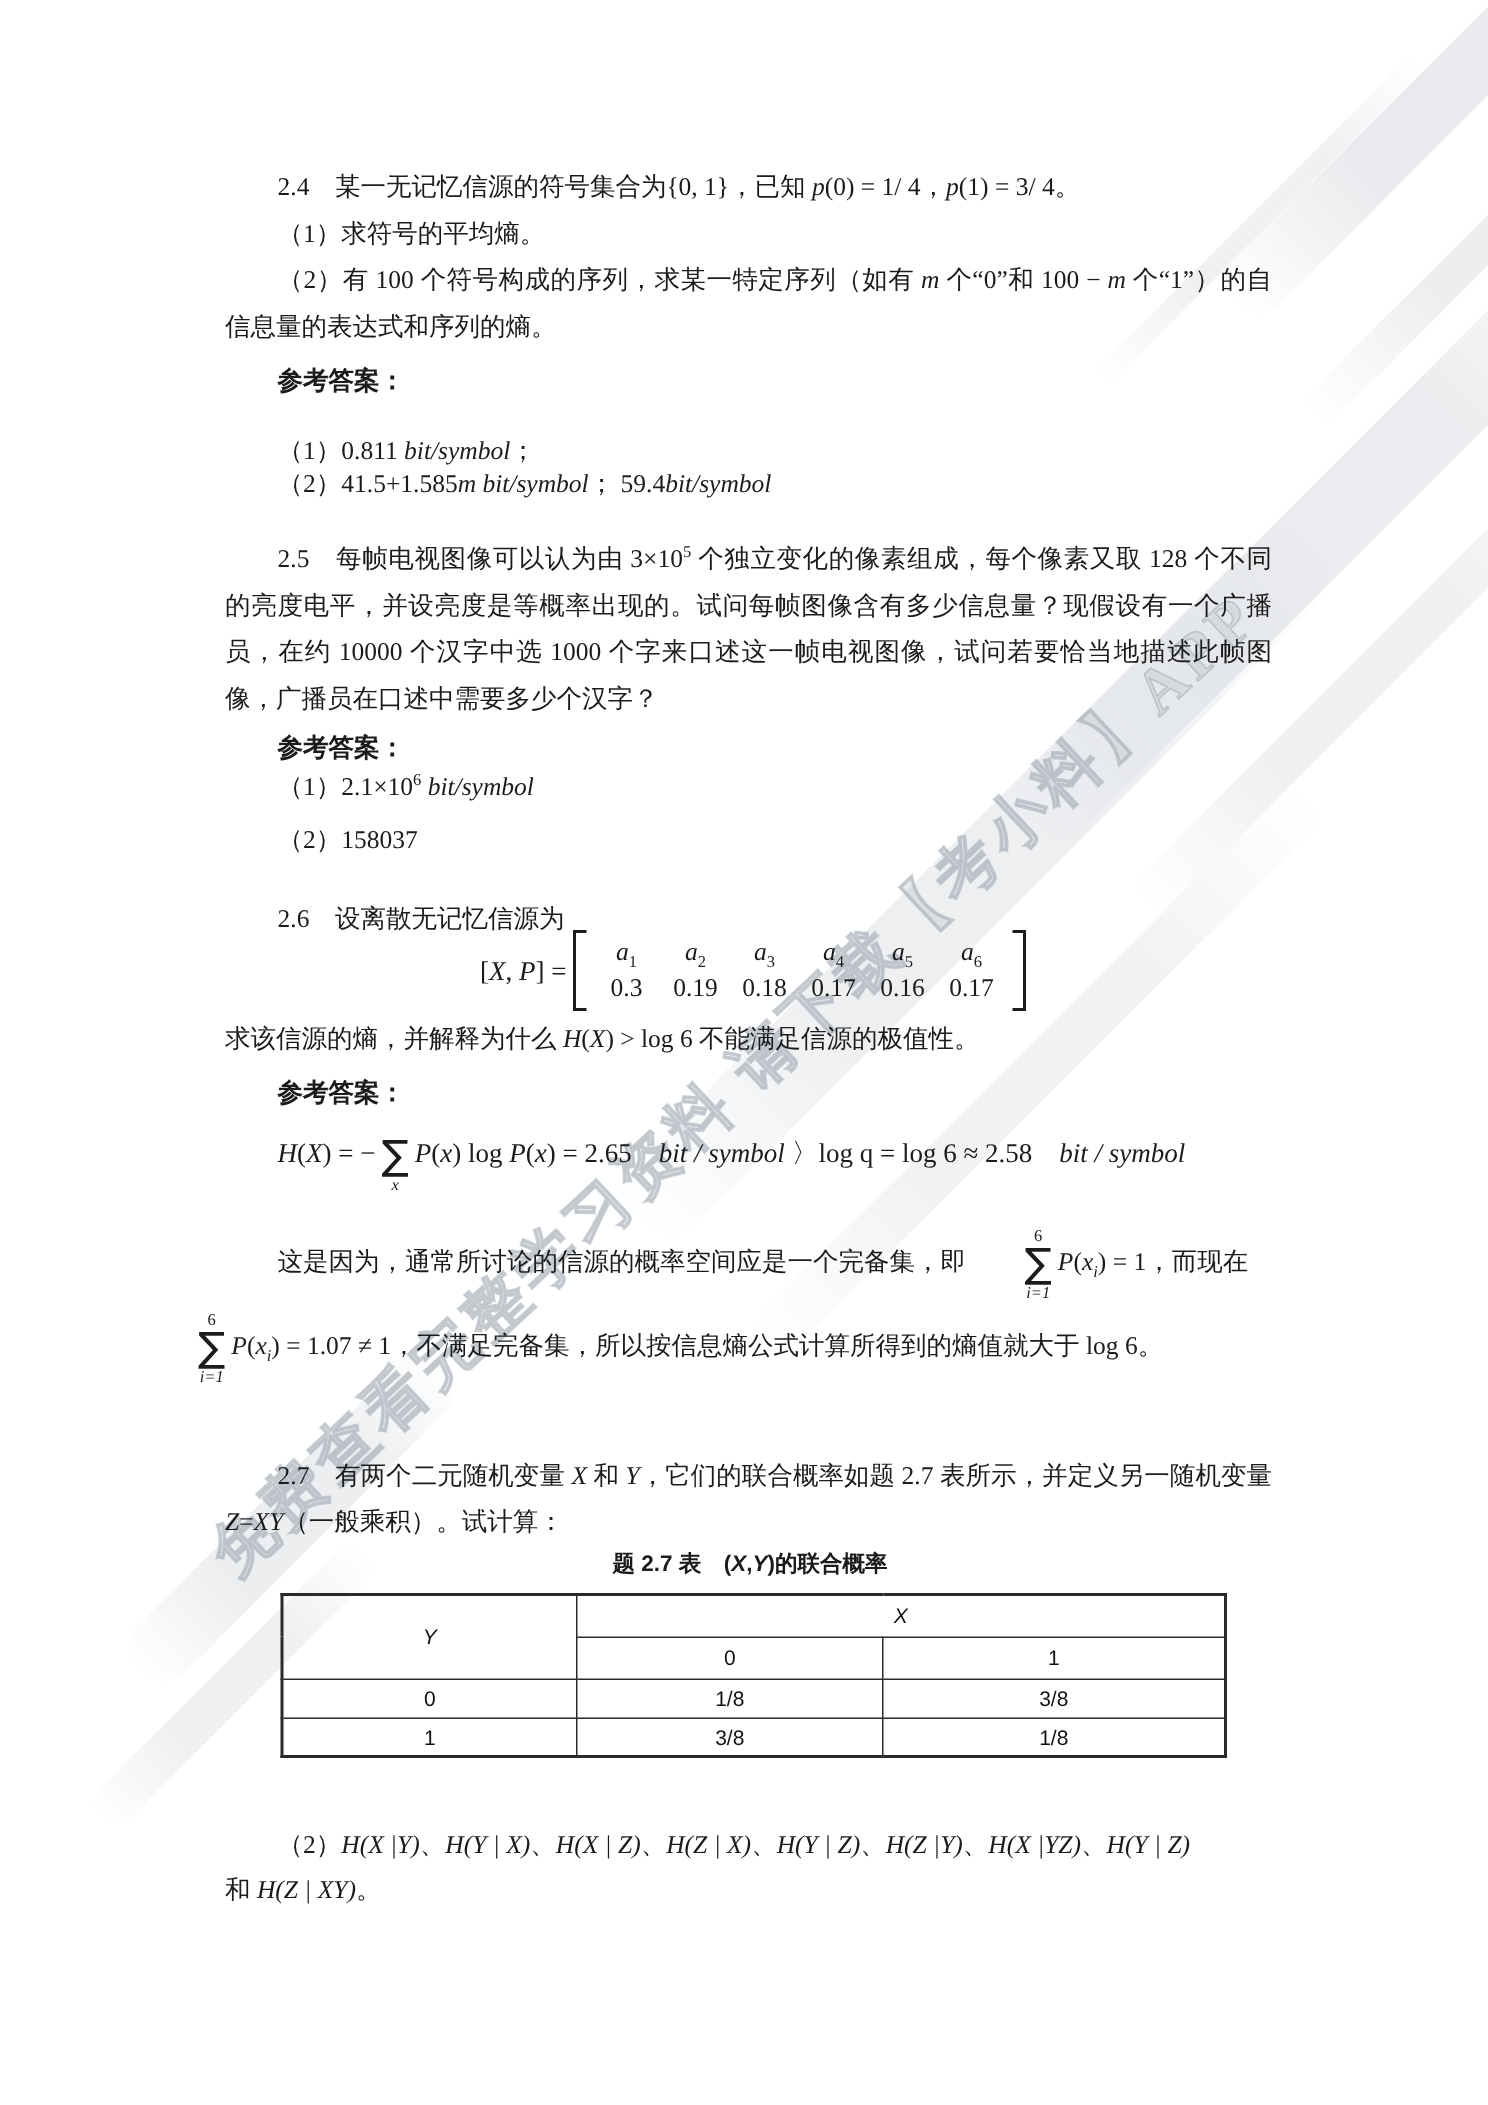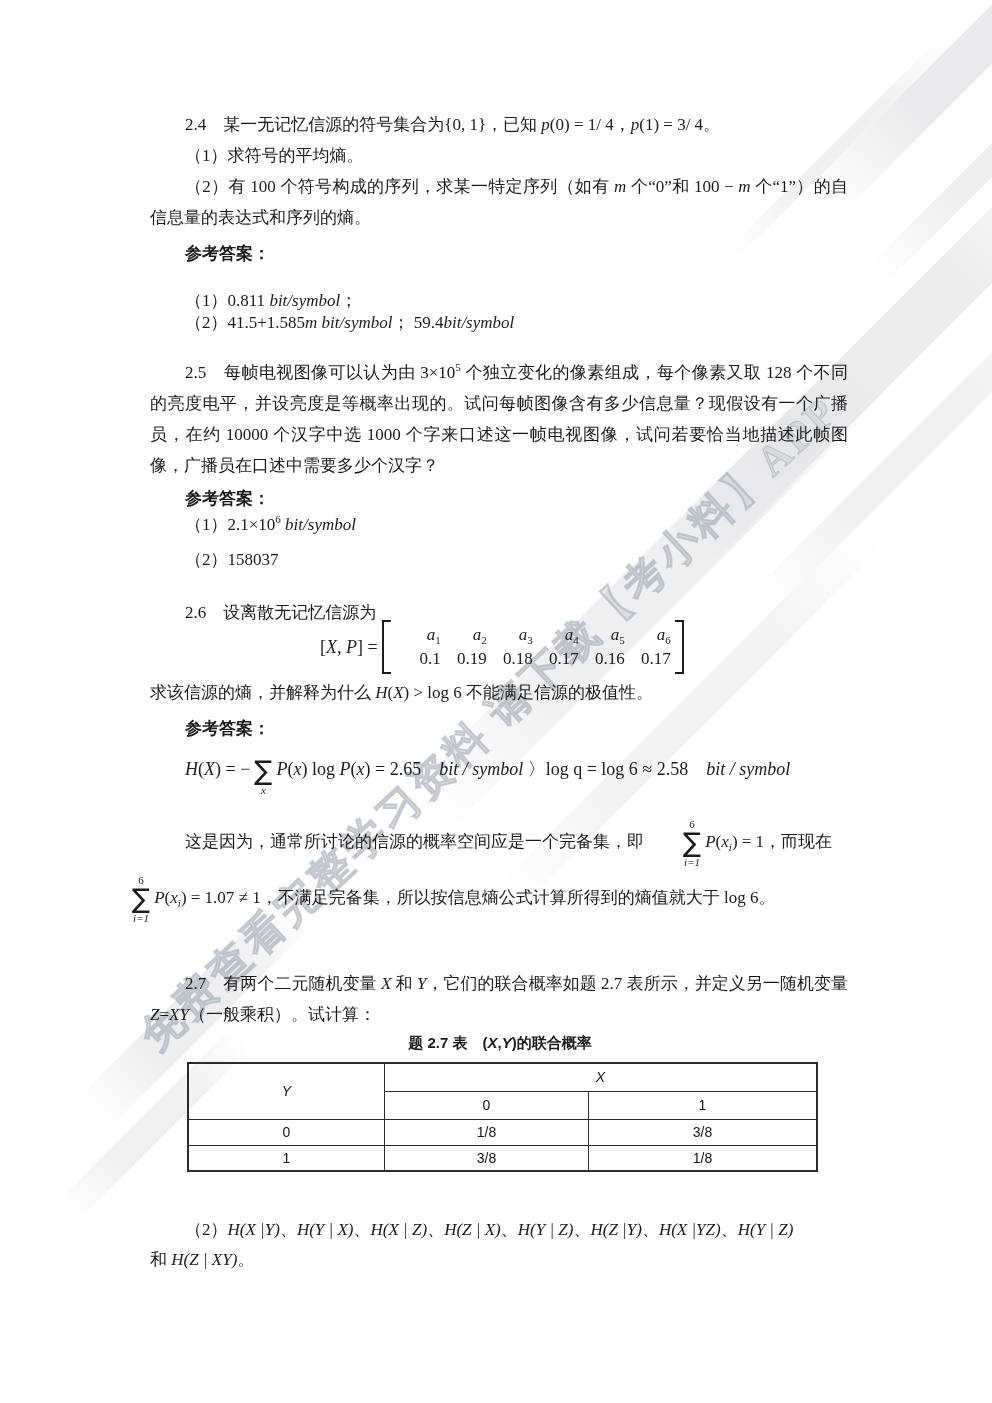--- a/index.html
+++ b/index.html
@@ -40,21 +40,21 @@
   .sig{display:inline-flex;flex-direction:column;align-items:center;vertical-align:middle;margin:0 4px;line-height:1;}
   .sig-top{font-size:11px;line-height:1.1;min-height:12px;}
   .sig-mid{font-size:27px;line-height:0.95;font-family:"DejaVu Sans",sans-serif;}
   .sig-bot{font-size:11px;line-height:1.1;font-style:italic;min-height:12px;}
   
   .matrix-row{position:absolute;left:320px;top:620px;display:flex;align-items:center;z-index:2;font-size:18px;}
   .mat{display:inline-flex;align-items:stretch;margin-left:4px;}
   .mat-b{width:7px;}
   .mat-b.left{border:2px solid #1c1c1c;border-right:none;}
   .mat-b.right{border:2px solid #1c1c1c;border-left:none;}
-  .mat-grid{display:grid;grid-template-columns:repeat(6,46px);row-gap:2px;padding:4px 4px;text-align:right;font-size:17px;line-height:22px;}
+  .mat-grid{display:grid;grid-template-columns:repeat(6,46px);row-gap:2px;padding:4px 4px;text-align:center;font-size:17px;line-height:22px;}
   
   .caption{position:absolute;left:185px;top:1032px;width:630px;text-align:center;z-index:2;
     font-family:"Liberation Sans","DejaVu Sans",sans-serif;font-weight:bold;font-size:15px;line-height:22px;}
   .jtable{position:absolute;left:187px;top:1062px;z-index:2;border-collapse:collapse;
     font-family:"Liberation Sans","DejaVu Sans",sans-serif;font-size:14px;color:#111;}
   .jtable th,.jtable td{border:1px solid #2a2a2a;text-align:center;vertical-align:middle;font-weight:normal;padding:0;}
   .jtable{border:2px solid #2a2a2a;}
   .jtable .c1{width:195px;} .jtable .c2{width:203px;} .jtable .c3{width:227px;}
   .jtable .hr{height:28px;} .jtable .dr{height:26px;}
   .it{font-style:italic;}
@@ -95,21 +95,21 @@
     <span><span>[</span><span class="run-i">X</span><span>, </span><span class="run-i">P</span><span>] = </span></span>
     <span class="mat">
       <span class="mat-b left"></span>
       <span class="mat-grid">
         <span><span class="run-i">a</span><span class="run-sub">1</span></span>
         <span><span class="run-i">a</span><span class="run-sub">2</span></span>
         <span><span class="run-i">a</span><span class="run-sub">3</span></span>
         <span><span class="run-i">a</span><span class="run-sub">4</span></span>
         <span><span class="run-i">a</span><span class="run-sub">5</span></span>
         <span><span class="run-i">a</span><span class="run-sub">6</span></span>
-        <span>0.1</span>
+        <span>0.3</span>
         <span>0.19</span>
         <span>0.18</span>
         <span>0.17</span>
         <span>0.16</span>
         <span>0.17</span>
       </span>
       <span class="mat-b right"></span>
     </span>
   </div>
 

